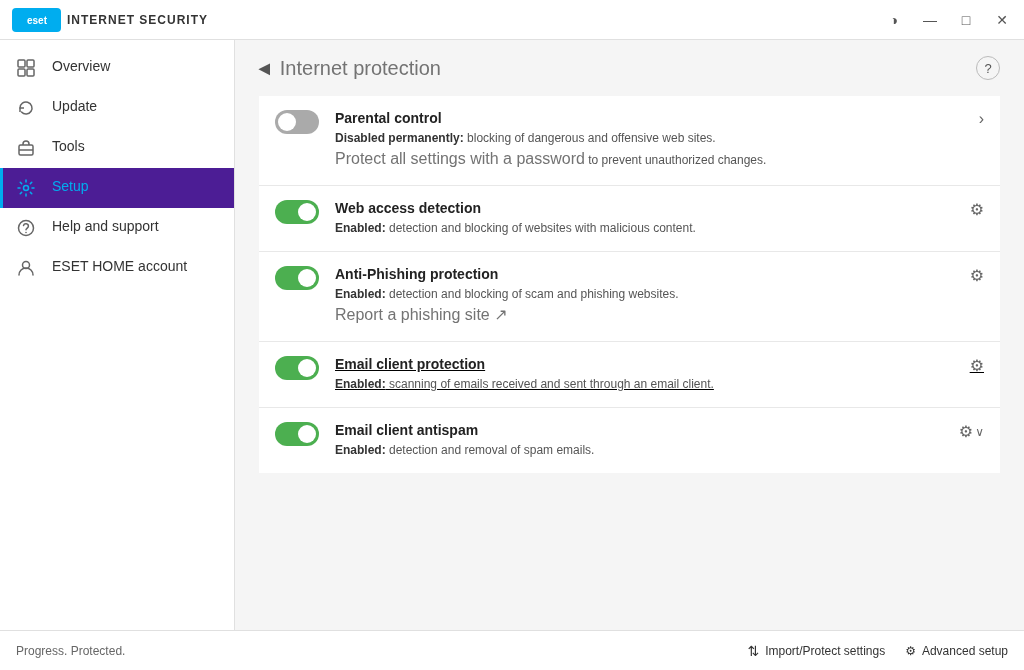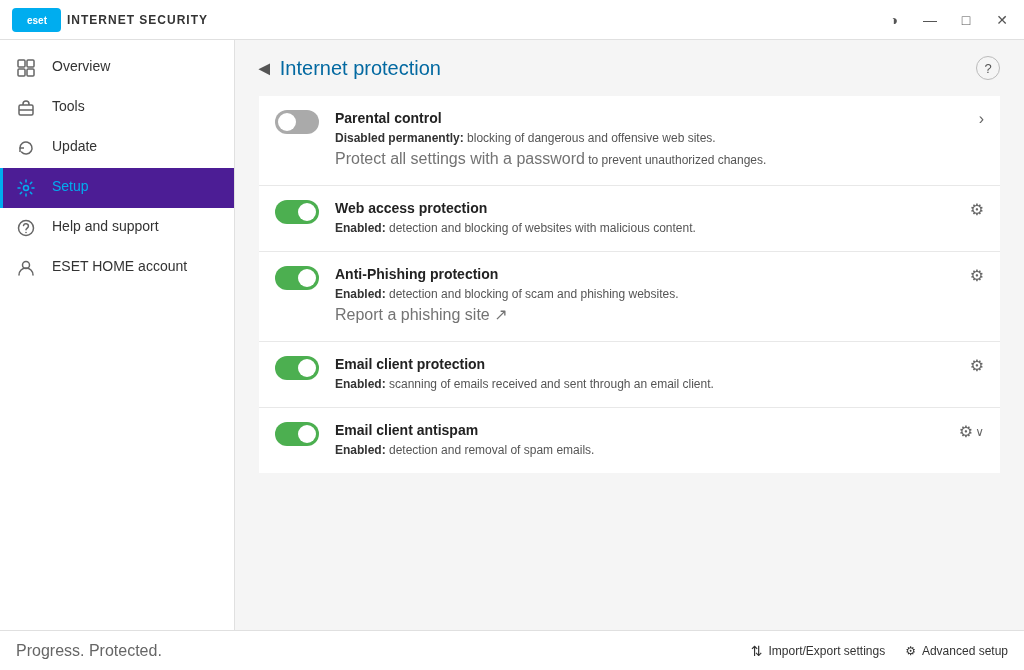--- a/index.html
+++ b/index.html
@@ -125,21 +125,21 @@
     .footer {
       background: #fff;
       border-top: 1px solid #e0e0e0;
       padding: 8px 16px;
       display: flex;
       align-items: center;
       justify-content: space-between;
       height: 40px;
     }
     .footer-left {
-      font-size: 16px;
+      font-size: 12px;
       color: #666;
     }
     .footer-right {
       display: flex;
       gap: 20px;
     }
     .footer-btn {
       display: flex;
       align-items: center;
       gap: 6px;
@@ -172,21 +172,21 @@
     }
     .back-arrow {
       color: #555;
       cursor: pointer;
       font-size: 14px;
       font-weight: bold;
     }
     .page-title {
       font-size: 20px;
       font-weight: 400;
-      color: #0369a1;
+      color: #737373;
     }
     .help-btn {
       background: none;
       border: 1px solid #bbb;
       border-radius: 50%;
       width: 24px;
       height: 24px;
       cursor: pointer;
       display: flex;
       align-items: center;
@@ -316,36 +316,36 @@
           <rect x="10" y="10" width="7" height="7" rx="1" stroke="#666" stroke-width="1.5"></rect>
         </svg>
       </span>
       <span>Overview</span>
     </div>
 
 
     <div class="sidebar-item">
       <span class="sidebar-icon">
         <svg width="18" height="18" viewBox="0 0 18 18" fill="none">
+          <path d="M3 9a6 6 0 1 1 1.5 4" stroke="#666" stroke-width="1.5" stroke-linecap="round"></path>
+          <polyline points="3,13 3,9 7,9" stroke="#666" stroke-width="1.5" stroke-linejoin="round"></polyline>
+        </svg>
+      </span>
+      <span>Update</span>
+    </div>
+
+    <div class="sidebar-item">
+      <span class="sidebar-icon">
+        <svg width="18" height="18" viewBox="0 0 18 18" fill="none">
           <rect x="2" y="6" width="14" height="10" rx="1.5" stroke="#666" stroke-width="1.5"></rect>
           <path d="M6 6V5a3 3 0 0 1 6 0v1" stroke="#666" stroke-width="1.5"></path>
           <line x1="2" y1="11" x2="16" y2="11" stroke="#666" stroke-width="1.5"></line>
         </svg>
       </span>
       <span>Tools</span>
-    </div>
-
-    <div class="sidebar-item">
-      <span class="sidebar-icon">
-        <svg width="18" height="18" viewBox="0 0 18 18" fill="none">
-          <path d="M3 9a6 6 0 1 1 1.5 4" stroke="#666" stroke-width="1.5" stroke-linecap="round"></path>
-          <polyline points="3,13 3,9 7,9" stroke="#666" stroke-width="1.5" stroke-linejoin="round"></polyline>
-        </svg>
-      </span>
-      <span>Update</span>
     </div>
 
     <div class="sidebar-item active">
       <span class="sidebar-icon">
         <svg width="18" height="18" viewBox="0 0 18 18" fill="none">
           <circle cx="9" cy="9" r="2.5" stroke="#00adef" stroke-width="1.5"></circle>
           <path d="M9 1v2M9 15v2M1 9h2M15 9h2M3.22 3.22l1.41 1.41M13.37 13.37l1.41 1.41M3.22 14.78l1.41-1.41M13.37 4.63l1.41-1.41" stroke="#00adef" stroke-width="1.5" stroke-linecap="round"></path>
         </svg>
       </span>
       <span>Setup</span>
@@ -404,21 +404,21 @@
         </div>
       </div>
 
       <div class="protection-item" style="background:#fff; padding: 14px 16px;">
         <div class="toggle-wrap">
           <div class="toggle-track on">
             <div class="toggle-thumb"></div>
           </div>
         </div>
         <div class="item-content">
-          <div class="item-title">Web access protection</div>
+          <div class="item-title">Web access detection</div>
           <div class="item-desc">
             <span class="label-bold">Enabled:</span> detection and blocking of websites with malicious content.
           </div>
         </div>
         <div class="item-action">
           <span class="gear-icon">⚙</span>
         </div>
       </div>
 
       <div class="protection-item" style="background:#fff; padding: 14px 16px;">
@@ -432,21 +432,21 @@
           <div class="item-desc">
             <span class="label-bold">Enabled:</span> detection and blocking of scam and phishing websites.<br>
             <a href="#" class="item-link">Report a phishing site ↗</a>
           </div>
         </div>
         <div class="item-action">
           <span class="gear-icon">⚙</span>
         </div>
       </div>
 
-      <div class="protection-item" style="background:#fff; padding: 14px 16px;">
+      <div class="protection-item" style="background:#fff; padding: 14px 16px; text-decoration: underline;">
         <div class="toggle-wrap">
           <div class="toggle-track on">
             <div class="toggle-thumb"></div>
           </div>
         </div>
         <div class="item-content">
           <div class="item-title">Email client protection</div>
           <div class="item-desc">
             <span class="label-bold">Enabled:</span> scanning of emails received and sent through an email client.
           </div>
@@ -477,20 +477,20 @@
     </div>
   </div>
 
 </div>
 
 <div class="footer">
   <span class="footer-left">Progress. Protected.</span>
   <div class="footer-right">
     <button class="footer-btn">
       <span style="font-size:14px;">⇅</span>
-      <span>Import/Export settings</span>
+      <span>Import/Protect settings</span>
     </button>
     <button class="footer-btn">
       <span>⚙</span>
       <span>Advanced setup</span>
     </button>
   </div>
 </div>
 
 </body></html>

